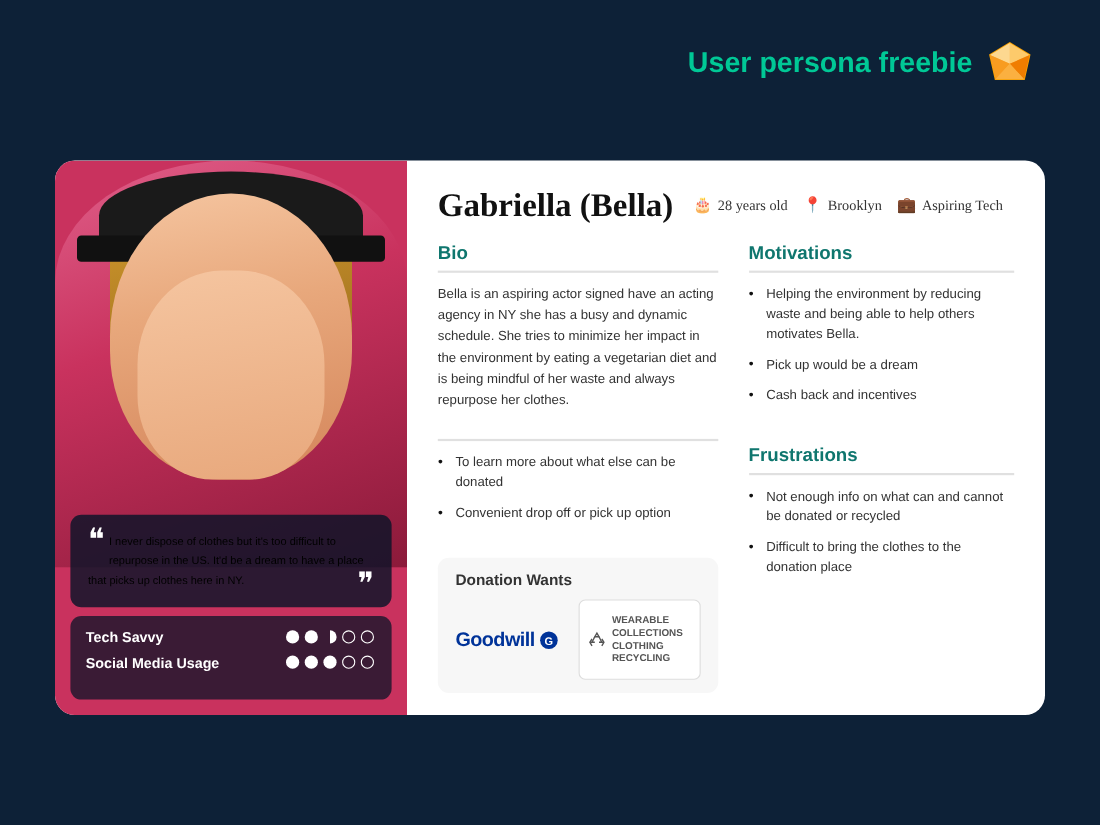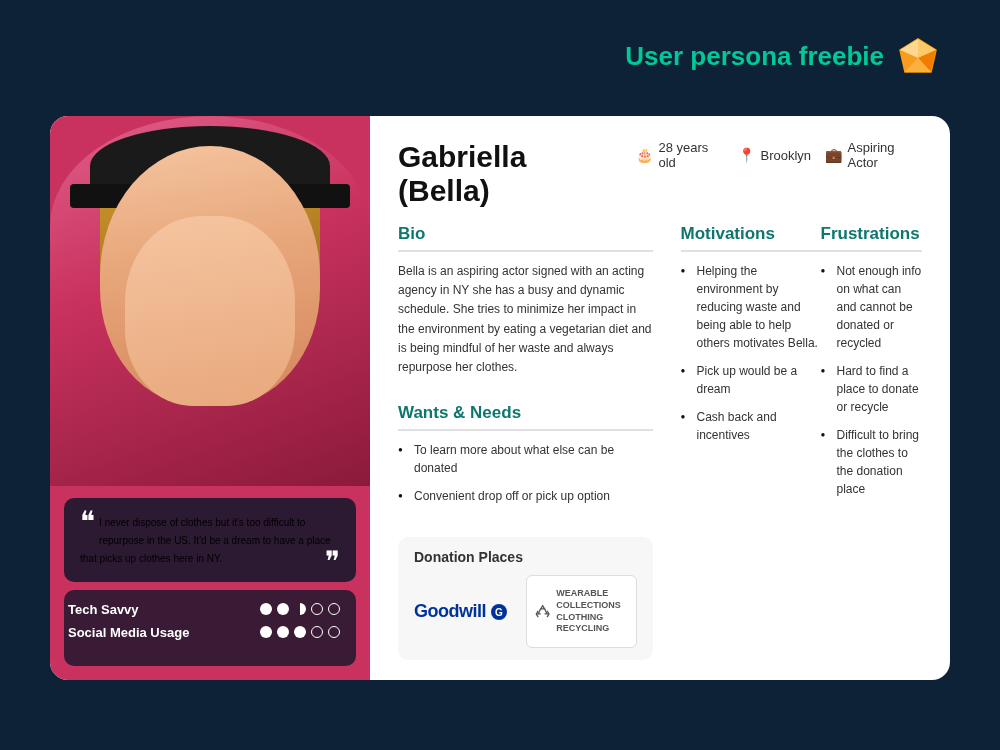--- a/index.html
+++ b/index.html
@@ -173,21 +173,21 @@
       font-family: Georgia, serif;
     }
 
     .quote-text {
       font-size: 10px;
       color: #000000;
       line-height: 1.5;
     }
 
     .skills-section {
-      padding: 12px 16px 18px 4px;
+      padding: 12px 16px 18px 14px;
       background: rgba(10, 20, 40, 0.75);
       margin: 8px 14px 14px 14px;
       border-radius: 10px;
     }
 
     .skill-row {
       display: flex;
       align-items: center;
       justify-content: space-between;
       margin-bottom: 8px;
@@ -218,23 +218,24 @@
     .right-panel {
       flex: 1;
       padding: 24px 28px 20px 28px;
       display: flex;
       flex-direction: column;
       gap: 0;
     }
 
     .persona-header {
       display: flex;
-      align-items: flex-start;
+      align-items: center;
       gap: 18px;
       margin-bottom: 16px;
+      font-family: Liberation Serif, serif;
     }
 
     .persona-name {
       font-size: 30px;
       font-weight: 700;
       color: #111;
     }
 
     .persona-meta {
       display: flex;
@@ -298,21 +299,21 @@
     .bullet-list li::before {
       content: '●';
       position: absolute;
       left: 0;
       color: #111;
       font-size: 8px;
       top: 3px;
     }
 
     .left-col { display: flex; flex-direction: column; gap: 12px; }
-    .right-col { display: flex; flex-direction: row; }
+    .right-col { display: flex; flex-direction: column; gap: 12px; }
 
     .bio-section { margin-bottom: 14px; }
     .wants-section { }
 
     .motivations-section { margin-bottom: 14px; }
     .frustrations-section { }
 
     .donation-box {
       background: #f7f7f7;
       border-radius: 10px;
@@ -437,46 +438,45 @@
           <div class="meta-item">
             <span class="meta-icon">🎂</span>
             <span>28 years old</span>
           </div>
           <div class="meta-item">
             <span class="meta-icon">📍</span>
             <span>Brooklyn</span>
           </div>
           <div class="meta-item">
             <span class="meta-icon">💼</span>
-            <span>Aspiring Actor</span>
+            <span>Aspiring Tech</span>
           </div>
         </div>
       </div>
 
       <div class="content-grid">
 
         <div class="left-col">
 
           <div class="bio-section">
             <div class="section-title">Bio</div>
             <div class="section-divider"></div>
-            <p class="section-text">Bella is an aspiring actor signed with an acting agency in NY she has a busy and dynamic schedule. She tries to minimize her impact in the environment by eating a vegetarian diet and is being mindful of her waste and always repurpose her clothes.</p>
+            <p class="section-text">Bella is an aspiring actor signed have an acting agency in NY she has a busy and dynamic schedule. She tries to minimize her impact in the environment by eating a vegetarian diet and is being mindful of her waste and always repurpose her clothes.</p>
           </div>
 
           <div class="wants-section">
-            <div class="section-title">Wants &amp; Needs</div>
             <div class="section-divider"></div>
             <ul class="bullet-list">
               <li>To learn more about what else can be donated</li>
               <li>Convenient drop off or pick up option</li>
             </ul>
           </div>
 
           <div class="donation-box">
-            <div class="donation-title">Donation Places</div>
+            <div class="donation-title">Donation Wants</div>
             <div class="donation-logos">
               <div class="goodwill-logo">
                 <span class="goodwill-text">Goodwill</span>
                 <svg width="18" height="18" viewBox="0 0 18 18">
                   <circle cx="9" cy="9" r="8" fill="#003399"></circle>
                   <text x="9" y="13" text-anchor="middle" font-size="10" font-weight="bold" fill="#fff">G</text>
                 </svg>
               </div>
               <div class="wearable-logo">
                 <svg width="22" height="22" viewBox="0 0 24 24" fill="none" stroke="#555" stroke-width="2">
@@ -502,21 +502,20 @@
               <li>Pick up would be a dream</li>
               <li>Cash back and incentives</li>
             </ul>
           </div>
 
           <div class="frustrations-section">
             <div class="section-title">Frustrations</div>
             <div class="section-divider"></div>
             <ul class="bullet-list">
               <li>Not enough info on what can and cannot be donated or recycled</li>
-              <li>Hard to find a place to donate or recycle</li>
               <li>Difficult to bring the clothes to the donation place</li>
             </ul>
           </div>
 
         </div>
 
       </div>
     </div>
 
   </div>

